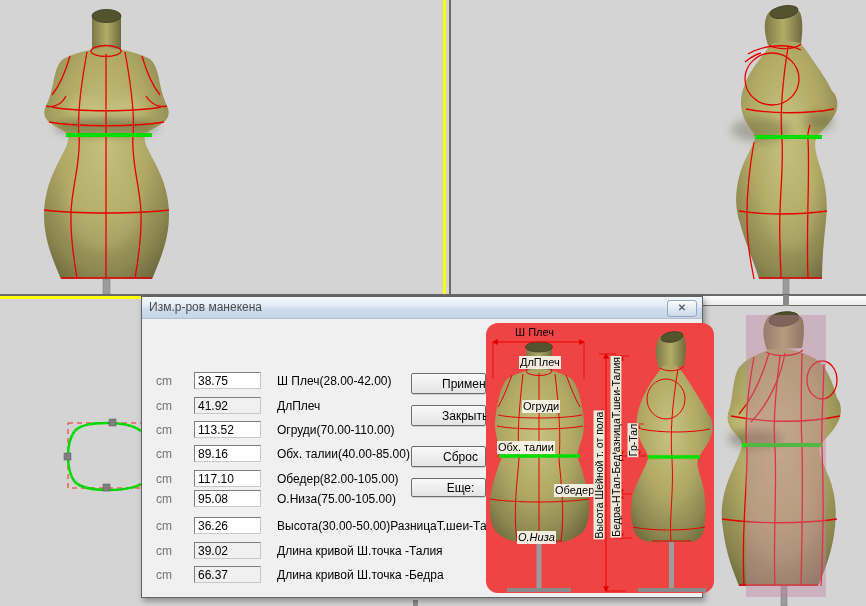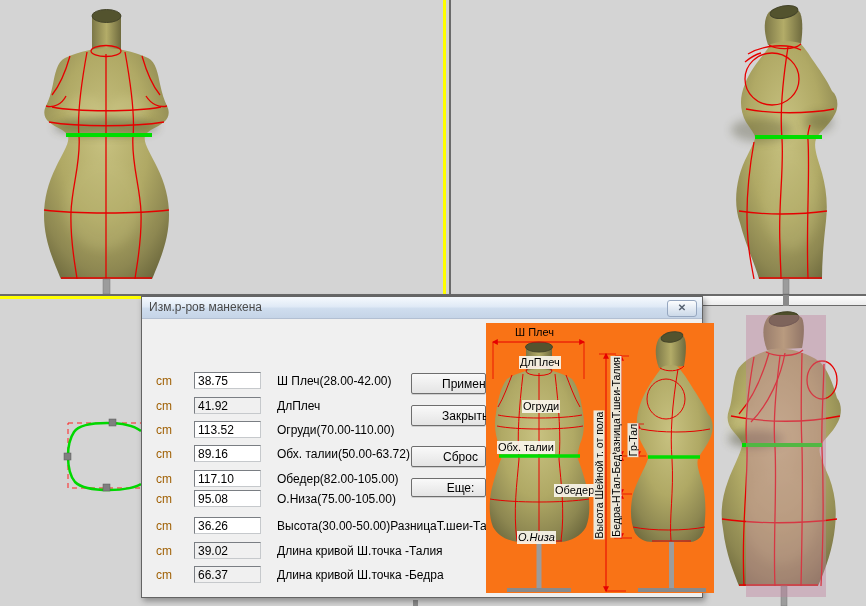--- a/index.html
+++ b/index.html
@@ -21,30 +21,30 @@
   .titlebar{position:absolute;left:0;top:0;right:0;height:21px;
             background:linear-gradient(#f5f9fd,#e0eaf6 45%,#cfddee 55%,#c5d4e7);
             border-bottom:1px solid #b2bfd2;}
   .title-text{font-size:12px;color:#4a4a4a;line-height:21px;padding-left:7px;display:block;}
   .close-btn{position:absolute;top:3px;right:5px;width:28px;height:15px;border:1px solid #96a7c0;border-radius:3px;
              background:linear-gradient(#fdfdfe,#e8eef6 40%,#ccd9e8);color:#55606f;
              font-size:10px;font-weight:bold;text-align:center;line-height:14px;cursor:default;}
   .dlg-body{position:absolute;left:0;top:21px;right:0;bottom:0;}
   .info{position:absolute;left:9px;top:4px;width:335px;font-size:12px;color:#111;line-height:13.5px;}
   .m-row{position:absolute;left:0;width:344px;height:17px;}
-  .unit{position:absolute;left:14px;top:2px;font-size:12px;color:#a16207;}
+  .unit{position:absolute;left:14px;top:2px;font-size:12px;color:#737373;}
   .val{position:absolute;left:52px;top:0;width:67px;height:17px;box-sizing:border-box;
        border:1px solid;border-color:#7a7e83 #c6c9cc #c6c9cc #7a7e83;background:#fff;
        font-family:"Liberation Sans",sans-serif;font-size:12px;padding:0 3px;color:#000;}
   .val.ro{background:#f0f0f0;}
   .desc{position:absolute;left:135px;top:2px;font-size:12px;color:#000;white-space:nowrap;}
   .dlg-btn{position:absolute;left:269px;width:75px;height:21px;border:1px solid #6e6e6e;border-radius:2px;
            background:linear-gradient(#f9f9f9,#e4e4e4);font-family:"Liberation Sans",sans-serif;
            font-size:12px;color:#000;text-align:center;line-height:19px;box-shadow:0 1px 0 #cfcfcf;padding-left:30px;}
-  .diagram{position:absolute;left:344px;top:5px;width:228px;height:270px;background:#f97316;}
+  .diagram{position:absolute;left:344px;top:5px;width:228px;height:270px;background:#ef4444;border-radius:12px;}
   .dlab{position:absolute;font-size:11px;color:#000;background:rgba(248,245,236,.92);
         padding:0 1px;white-space:nowrap;line-height:13px;}
   .vlab{position:absolute;font-size:10.5px;color:#000;white-space:nowrap;background:#ebe7d9;
         transform:translate(-50%,-50%) rotate(-90deg);line-height:11px;padding:0 1px;}
   svg{display:block;}
 </style>
 </head>
 <body>
 
 <div class="pane" style="left:0;top:0;width:446px;height:294px;">
@@ -196,21 +196,21 @@
       <span class="desc">ДлПлеч</span>
     </div>
     <div class="m-row" style="top:103px">
       <span class="unit">cm</span>
       <input class="val" value="113.52" style="">
       <span class="desc">Огруди(70.00-110.00)</span>
     </div>
     <div class="m-row" style="top:127px">
       <span class="unit">cm</span>
       <input class="val" value="89.16" style="">
-      <span class="desc">Обх. талии(50.00-63.72)</span>
+      <span class="desc">Обх. талии(40.00-85.00)</span>
     </div>
     <div class="m-row" style="top:152px">
       <span class="unit">cm</span>
       <input class="val" value="117.10" style="">
       <span class="desc">Обедер(82.00-105.00)</span>
     </div>
     <div class="m-row" style="top:172px">
       <span class="unit">cm</span>
       <input class="val" value="95.08" style="">
       <span class="desc">О.Низа(75.00-105.00)</span>

